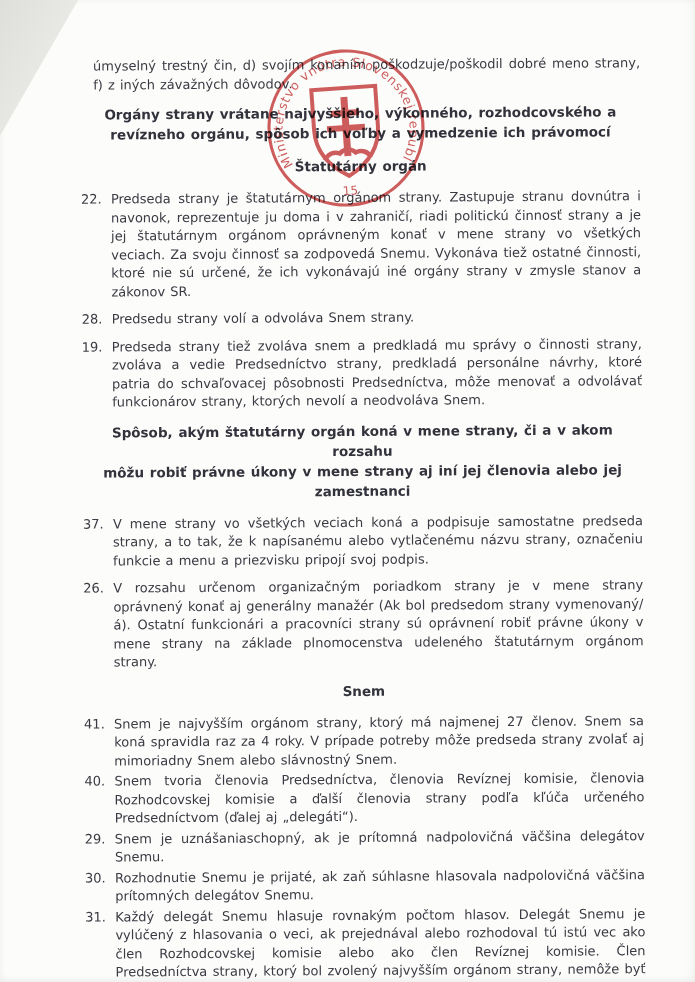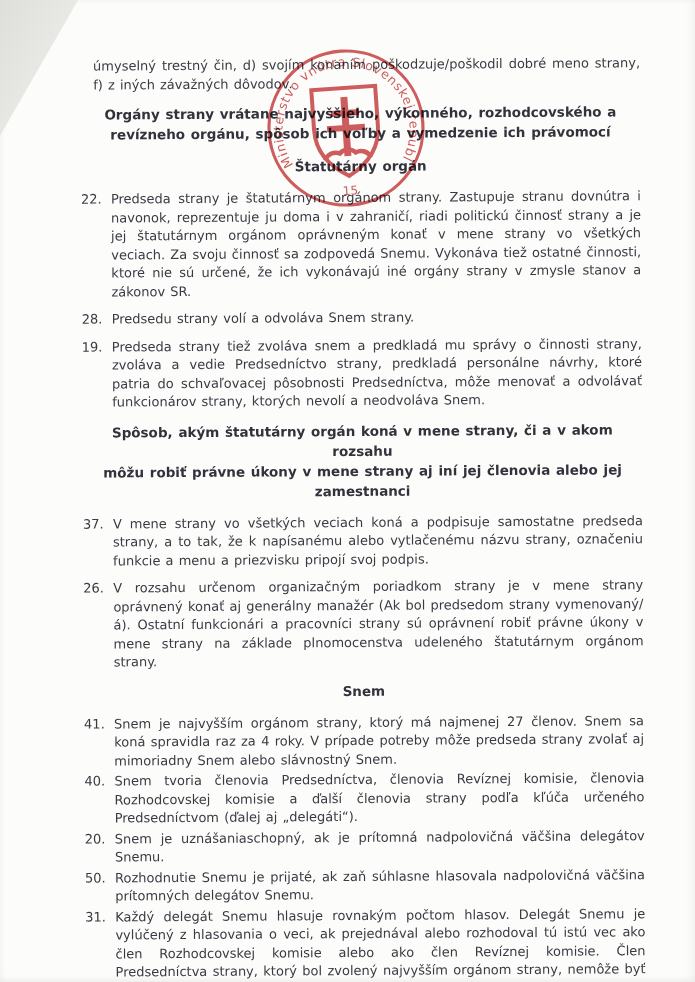--- a/index.html
+++ b/index.html
@@ -106,25 +106,25 @@
       <h2 class="heading">Snem</h2>
       <div class="item tight">
         <span class="num">41.</span>
         <span class="txt">Snem je najvyšším orgánom strany, ktorý má najmenej 27 členov. Snem sa koná spravidla raz za 4 roky. V prípade potreby môže predseda strany zvolať aj mimoriadny Snem alebo slávnostný Snem.</span>
       </div>
       <div class="item tight">
         <span class="num">40.</span>
         <span class="txt">Snem tvoria členovia Predsedníctva, členovia Revíznej komisie, členovia Rozhodcovskej komisie a ďalší členovia strany podľa kľúča určeného Predsedníctvom (ďalej aj „delegáti“).</span>
       </div>
       <div class="item tight">
-        <span class="num">20.</span>
+        <span class="num">29.</span>
         <span class="txt">Snem je uznášaniaschopný, ak je prítomná nadpolovičná väčšina delegátov Snemu.</span>
       </div>
       <div class="item tight">
-        <span class="num">50.</span>
+        <span class="num">30.</span>
         <span class="txt">Rozhodnutie Snemu je prijaté, ak zaň súhlasne hlasovala nadpolovičná väčšina prítomných delegátov Snemu.</span>
       </div>
       <div class="item tight">
         <span class="num">31.</span>
         <span class="txt">Každý delegát Snemu hlasuje rovnakým počtom hlasov. Delegát Snemu je vylúčený z hlasovania o veci, ak prejednával alebo rozhodoval tú istú vec ako člen Rozhodcovskej komisie alebo ako člen Revíznej komisie. Člen Predsedníctva strany, ktorý bol zvolený najvyšším orgánom strany, nemôže byť odvolaný iným orgánom strany.</span>
       </div>
     </main>
 
 </div>
 

